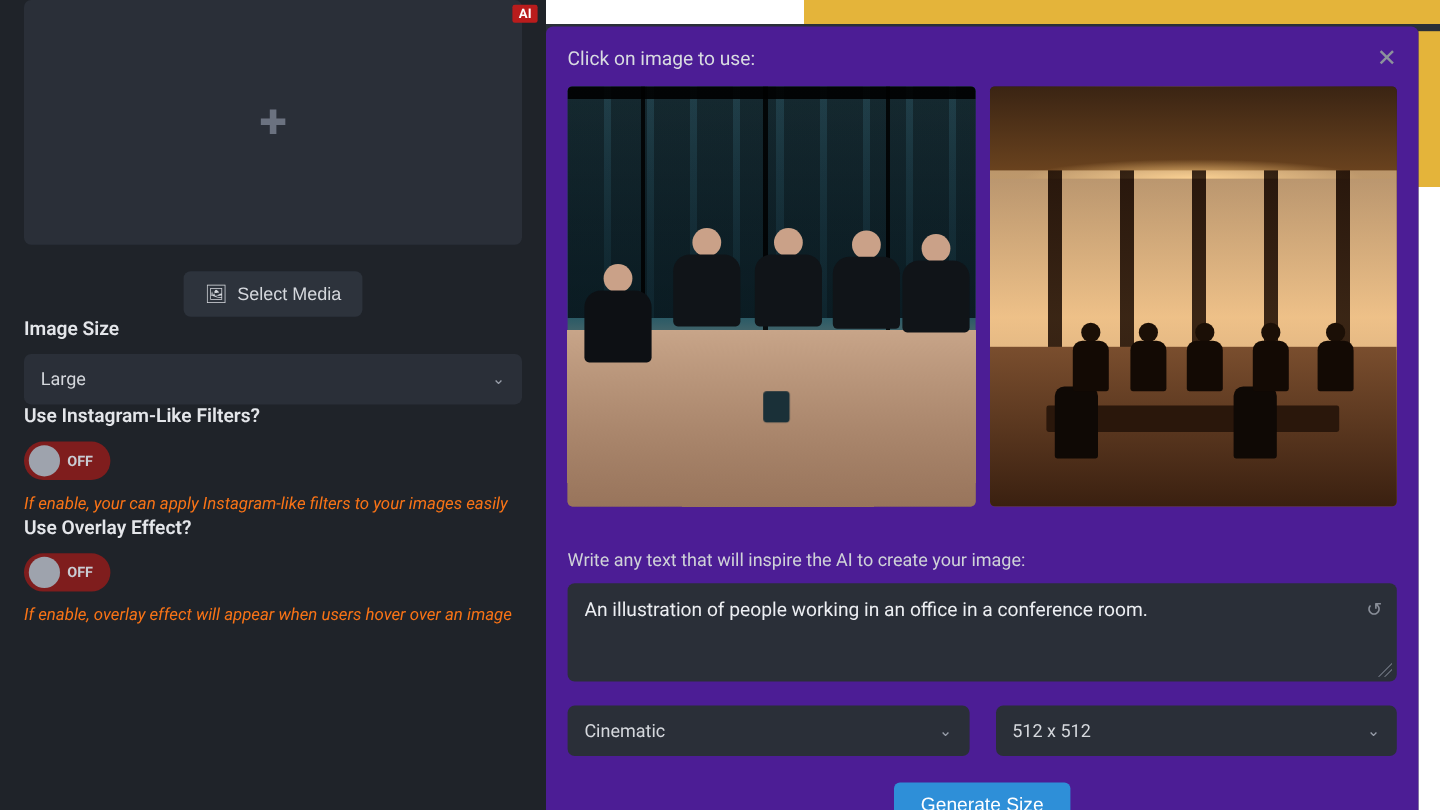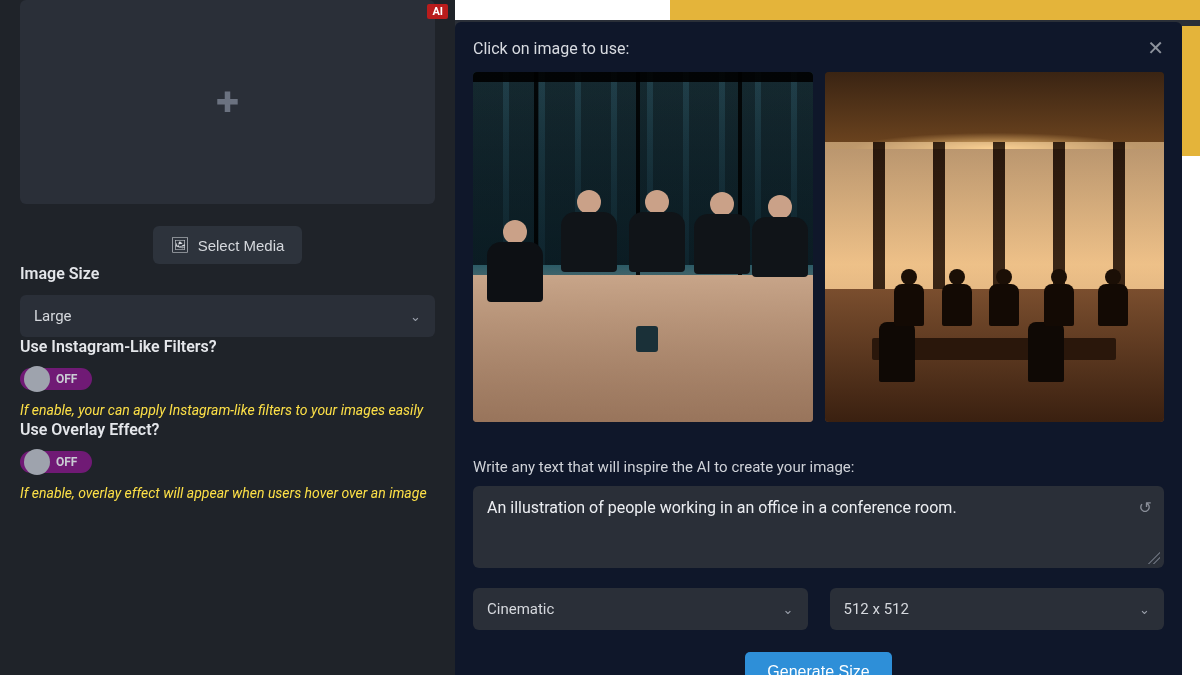--- a/index.html
+++ b/index.html
@@ -13,32 +13,32 @@
   .ai-badge { position: absolute; top: 4px; right: -13px; background: #b91c1c; color: #fff; font-size: 11px; font-weight: 700; padding: 1px 5px; border-radius: 2px; }
   .select-media-btn { margin: 22px auto 0; padding: 10px 18px; background: #2d333c; border: none; border-radius: 6px; color: #d5d8dd; font-size: 15px; display: flex; align-items: center; gap: 8px; cursor: pointer; }
   .select-media-btn .icon { font-size: 15px; }
 
   .field-group { }
   .field-label { font-size: 16px; font-weight: 600; color: #e4e6ea; margin-bottom: 12px; }
   .select-box { width: 100%; background: #2a2f38; border: none; border-radius: 6px; padding: 12px 14px; color: #d5d8dd; font-size: 15px; display: flex; justify-content: space-between; align-items: center; cursor: pointer; }
   .chev { color: #9aa0ab; font-size: 13px; }
 
   .toggle-row { display: flex; align-items: center; gap: 10px; margin-top: 8px; }
-  .toggle { width: 72px; height: 22px; background: #701a75; border-radius: 18px; position: relative; cursor: pointer; display: flex; align-items: center; }
+  .toggle { width: 72px; height: 32px; background: #7f1d1d; border-radius: 18px; position: relative; cursor: pointer; display: flex; align-items: center; }
   .toggle-knob { width: 26px; height: 26px; background: #9ea3ad; border-radius: 50%; position: absolute; left: 4px; }
   .toggle-label { position: absolute; left: 36px; font-size: 12px; font-weight: 700; color: #c9ccd3; }
-  .hint { margin-top: 10px; font-size: 14px; font-style: italic; color: #fde047; line-height: 1.45; }
+  .hint { margin-top: 10px; font-size: 14px; font-style: italic; color: #f97316; line-height: 1.45; }
 
   
   .main { flex: 1; position: relative; background: #2a2f38; }
   .bg-strip { position:absolute; top:0; left:0; right:0; height:20px; display:flex; }
   .bg-strip .white { flex:0 0 215px; background:#fff; }
   .bg-strip .gold { flex:1; background:#e4b43a; }
 
-  .modal { position: absolute; top: 22px; left: 0; right: 18px; bottom: 0; background: #0f172a; border-radius: 6px 6px 0 0; padding: 14px 18px 18px; display: flex; flex-direction: column; }
+  .modal { position: absolute; top: 22px; left: 0; right: 18px; bottom: 0; background: #4c1d95; border-radius: 6px 6px 0 0; padding: 14px 18px 18px; display: flex; flex-direction: column; }
   .modal-header { display: flex; justify-content: space-between; align-items: center; }
   .modal-title { font-size: 16px; color: #d8dbe1; }
   .close-x { font-size: 20px; color: #8d929c; cursor: pointer; }
   .image-grid { display: flex; gap: 12px; margin-top: 12px; }
   .gen-image { flex: 1; height: 350px; border-radius: 4px; overflow: hidden; cursor: pointer; position: relative; }
 
   
   .img1 { background: linear-gradient(180deg,#0e2832 0%, #18424e 35%, #2a5a66 55%, #b9947a 75%, #8d6a52 100%); }
   .img1 .skyline { position:absolute; top:0; left:0; right:0; height:55%; background:
      linear-gradient(180deg, rgba(10,30,40,.0) 0%, rgba(10,30,40,.4) 100%),

